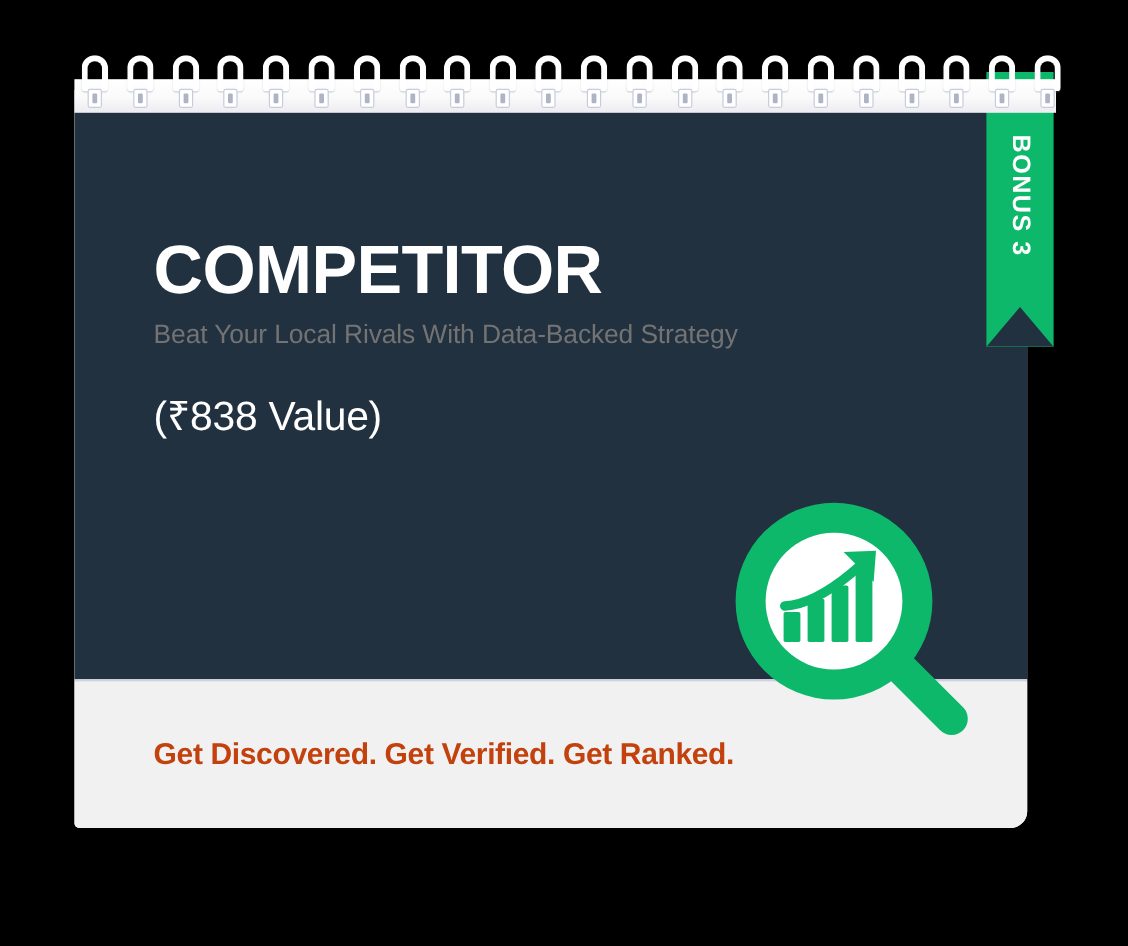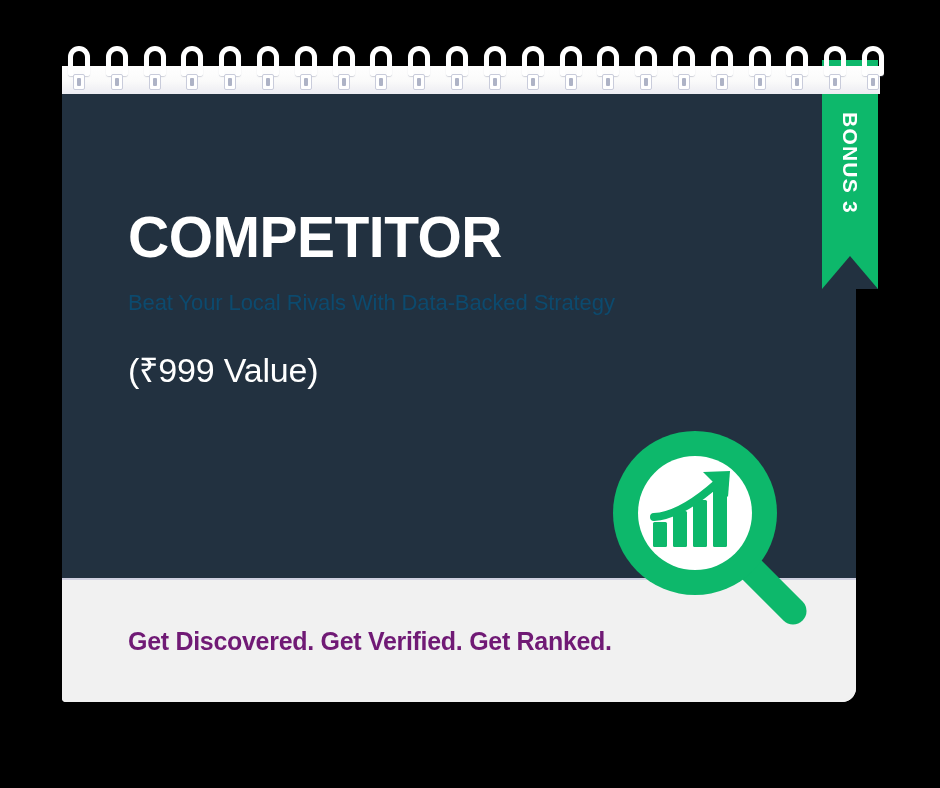--- a/index.html
+++ b/index.html
@@ -66,21 +66,21 @@
     position:absolute;
     left:3px; top:3px;
     width:4px; height:8px;
     background:#aeb3c6;
     border-radius:1px;
   }
 
   
   .page {
     position:absolute;
-    left:0; top:40px;
+    left:0; top:28px;
     width:794px; height:616px;
     border-radius:2px 2px 14px 4px;
     overflow:hidden;
     background:#F1F1F1;
   }
   .page-top {
     position:absolute;
     left:0; top:0;
     width:818px; height:492px;
     background:#223140;
@@ -106,40 +106,39 @@
   }
   .title-line {
     color:#FFFFFF;
     font-size:57px;
     font-weight:700;
     letter-spacing:-0.5px;
     line-height:1.44;
     white-space:nowrap;
   }
   .subtitle {
-    margin-top:12px;
-    color:#0c4a6e;
+    color:#737373;
     font-size:22px;
     font-weight:400;
     letter-spacing:-0.1px;
     white-space:nowrap;
   }
   .value-line {
     margin-top:30px;
     color:#FFFFFF;
     font-size:34px;
     font-weight:400;
     letter-spacing:-0.2px;
     white-space:nowrap;
   }
 
   .tagline {
     position:absolute;
     left:66px; top:541px;
-    color:#701a75;
+    color:#c2410c;
     font-size:25px;
     font-weight:700;
     letter-spacing:-0.3px;
     white-space:nowrap;
     z-index:3;
   }
 
   
   .ribbon {
     position:absolute;
@@ -279,21 +278,21 @@
     </div>
 
     <div class="page">
       <div class="page-top"></div>
       <div class="divider"></div>
       <div class="page-bottom"></div>
 
       <div class="titles">
         <div class="title-line">COMPETITOR</div>
         <div class="subtitle">Beat Your Local Rivals With Data-Backed Strategy</div>
-        <div class="value-line">(₹999 Value)</div>
+        <div class="value-line">(₹838 Value)</div>
       </div>
 
       <div class="magnifier">
         <svg width="210" height="210" viewBox="0 0 210 210">
           <line x1="131" y1="131" x2="183" y2="183" stroke="#0DB86B" stroke-width="27" stroke-linecap="round"></line>
           <circle cx="85" cy="85" r="82" fill="#0DB86B"></circle>
           <circle cx="85" cy="85" r="57" fill="#FFFFFF"></circle>
           <g fill="#0DB86B">
             <rect x="43" y="94" width="14" height="25" rx="1.5"></rect>
             <rect x="63" y="83" width="14" height="36" rx="1.5"></rect>

